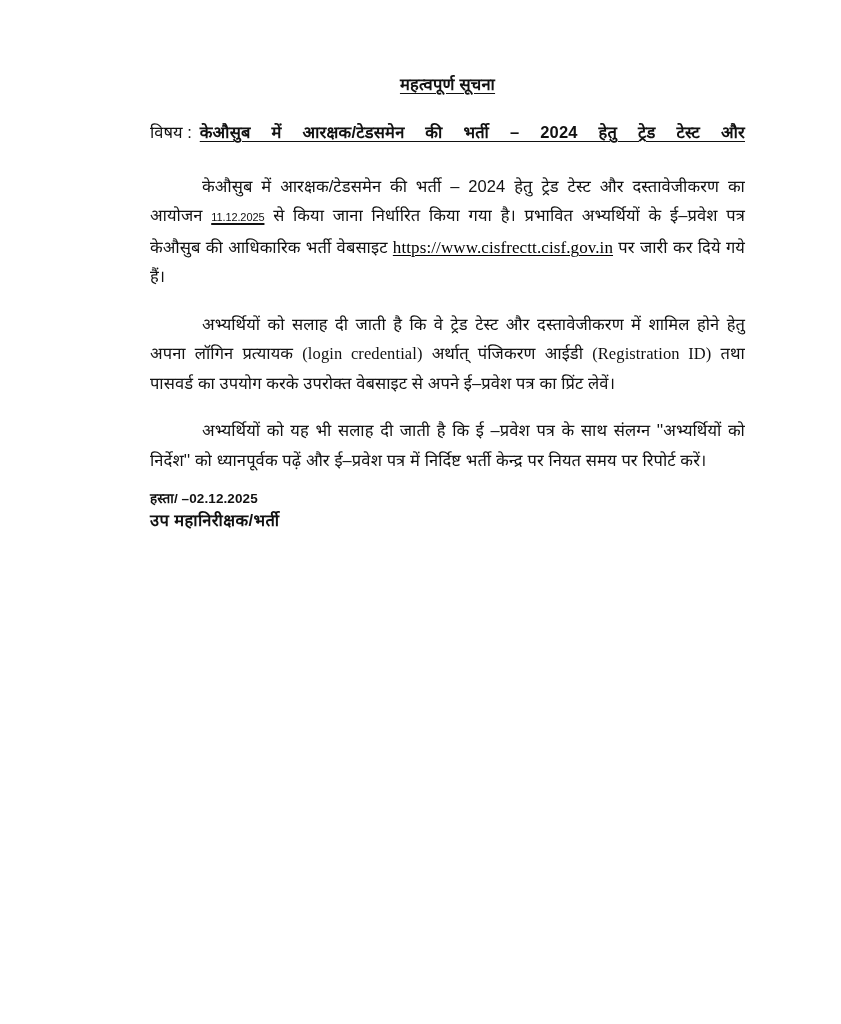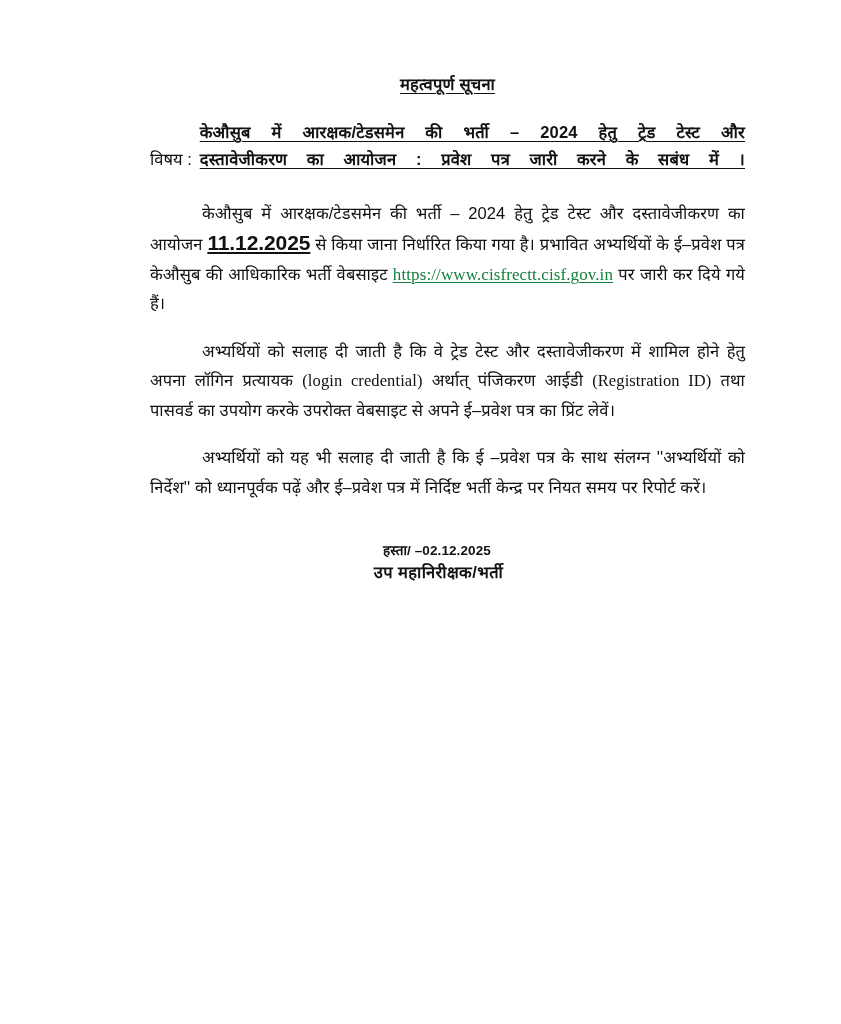--- a/index.html
+++ b/index.html
@@ -98,42 +98,42 @@
     margin-top: 18px;
   }
   #para-1 { margin-top: 26px; }
 
   .serif {
     font-family: "Liberation Serif", "DejaVu Serif", serif;
     font-size: 16.5px;
   }
 
   .date-hl {
-    font-weight: bold;
+    font-weight: normal;
     text-decoration: underline;
     text-underline-offset: 2px;
     text-decoration-thickness: 1.5px;
-    font-size: 21px;
+    font-size: 11px;
     letter-spacing: -0.1px;
   }
 
   .link {
     font-family: "Liberation Serif", "DejaVu Serif", serif;
-    color: #15803d;
+    color: #000000;
     text-decoration: underline;
     text-underline-offset: 2px;
     text-decoration-thickness: 1px;
     font-size: 17px;
     cursor: pointer;
   }
 
   
   .signature {
-    margin-top: 40px;
-    text-align: center;
+    margin-top: 15px;
+    text-align: left;
     padding-right: 18px;
   }
   .sign-date {
     font-size: 13.5px;
     font-weight: bold;
     line-height: 1.4;
     letter-spacing: 0.1px;
     white-space: nowrap;
     padding-right: 3px;
   }
@@ -150,21 +150,20 @@
 
 <div class="page">
   <div class="content">
 
     <h1 class="doc-title"><span class="u">महत्वपूर्ण सूचना</span></h1>
 
     <div class="subject-block">
       <span class="subject-label">विषय :</span>
       <span class="subject-text">
         <span class="line l1">केऔसुब में आरक्षक/टेडसमेन की भर्ती – 2024 हेतु ट्रेड टेस्ट और</span>
-        <span class="line l2">दस्तावेजीकरण  का आयोजन : प्रवेश पत्र जारी करने के सबंध में ।</span>
       </span>
     </div>
 
     <p class="para" id="para-1"><span>केऔसुब में आरक्षक/टेडसमेन की भर्ती – 2024 हेतु ट्रेड टेस्ट और दस्तावेजीकरण का आयोजन </span><span class="date-hl">11.12.2025</span><span> से किया जाना निर्धारित किया गया है। प्रभावित अभ्यर्थियों के ई–प्रवेश पत्र केऔसुब की आधिकारिक भर्ती वेबसाइट </span><span class="link">https://www.cisfrectt.cisf.gov.in</span><span> पर जारी कर दिये गये हैं।</span></p>
 
     <p class="para"><span>अभ्यर्थियों को सलाह दी जाती है कि वे ट्रेड टेस्ट और दस्तावेजीकरण में शामिल होने हेतु अपना लॉगिन प्रत्यायक </span><span class="serif">(login credential)</span><span> अर्थात् पंजिकरण आईडी </span><span class="serif">(Registration ID)</span><span> तथा पासवर्ड का उपयोग करके उपरोक्त वेबसाइट से अपने ई–प्रवेश पत्र का प्रिंट लेवें।</span></p>
 
     <p class="para">अभ्यर्थियों को यह भी सलाह दी जाती है कि ई –प्रवेश पत्र के साथ संलग्न ''अभ्यर्थियों को निर्देश'' को ध्यानपूर्वक पढ़ें और ई–प्रवेश पत्र में निर्दिष्ट भर्ती केन्द्र पर नियत समय पर रिपोर्ट करें।</p>
 
 

